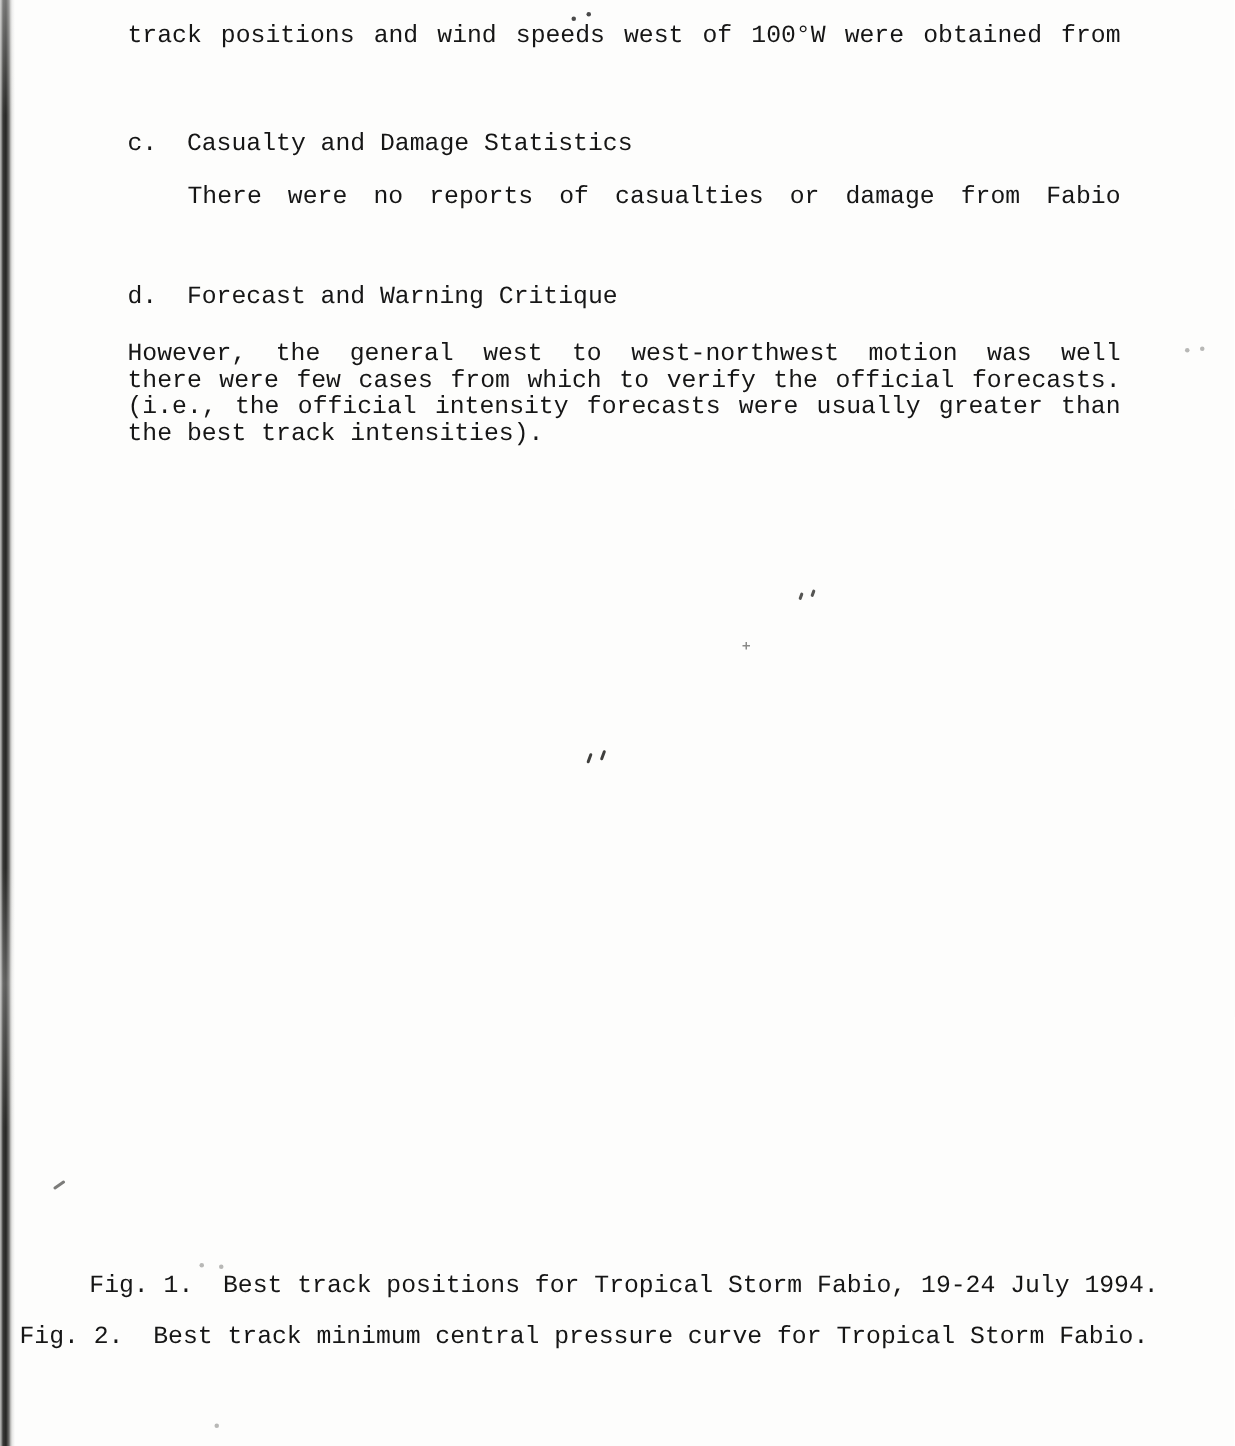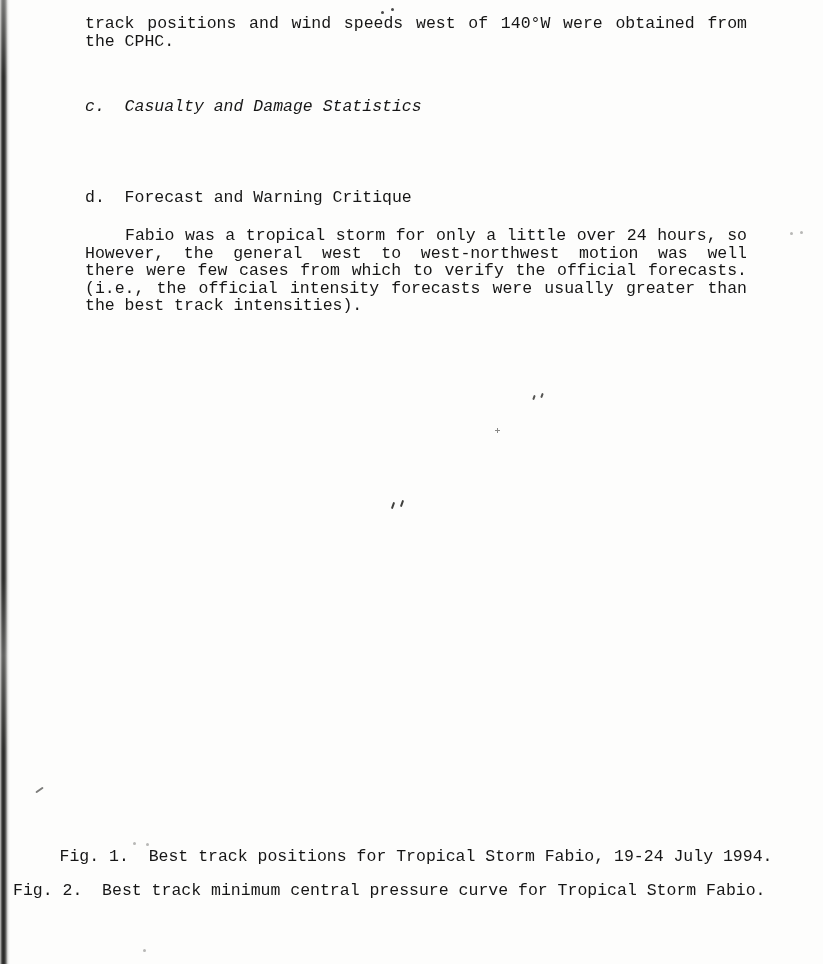--- a/index.html
+++ b/index.html
@@ -82,37 +82,36 @@
   }
 </style>
 </head>
 <body>
 
 <div class="page">
 
   <div class="scan-bar"></div>
 
   <div class="block" style="top:15px;">
-    <span class="line just">track positions and wind speeds west of 140°W were obtained from</span>
-    <span class="line pre">the CPHC.</span>
+    <span class="line just">track positions and wind speeds west of 100°W were obtained from</span>
   </div>
 
-  <div class="block" style="top:98px;font-style:italic;">
+  <div class="block" style="top:87px;">
     <span class="line pre">c.  Casualty and Damage Statistics</span>
   </div>
 
   <div class="block" style="top:122px;">
+    <span class="line just indent">There were no reports of casualties or damage from Fabio</span>
   </div>
 
   <div class="block" style="top:189px;">
     <span class="line pre">d.  Forecast and Warning Critique</span>
   </div>
 
   <div class="block" style="top:227px;">
-    <span class="line just indent">Fabio was a tropical storm for only a little over 24 hours, so</span>
     <span class="line just">However, the general west to west-northwest motion was well</span>
     <span class="line just">there were few cases from which to verify the official forecasts.</span>
     <span class="line just">(i.e., the official intensity forecasts were usually greater than</span>
     <span class="line pre">the best track intensities).</span>
   </div>
 
 
   <div class="cap-block" style="top:848px;text-align:center;">
     <span class="line pre">Fig. 1.  Best track positions for Tropical Storm Fabio, 19-24 July 1994.</span>
   </div>

